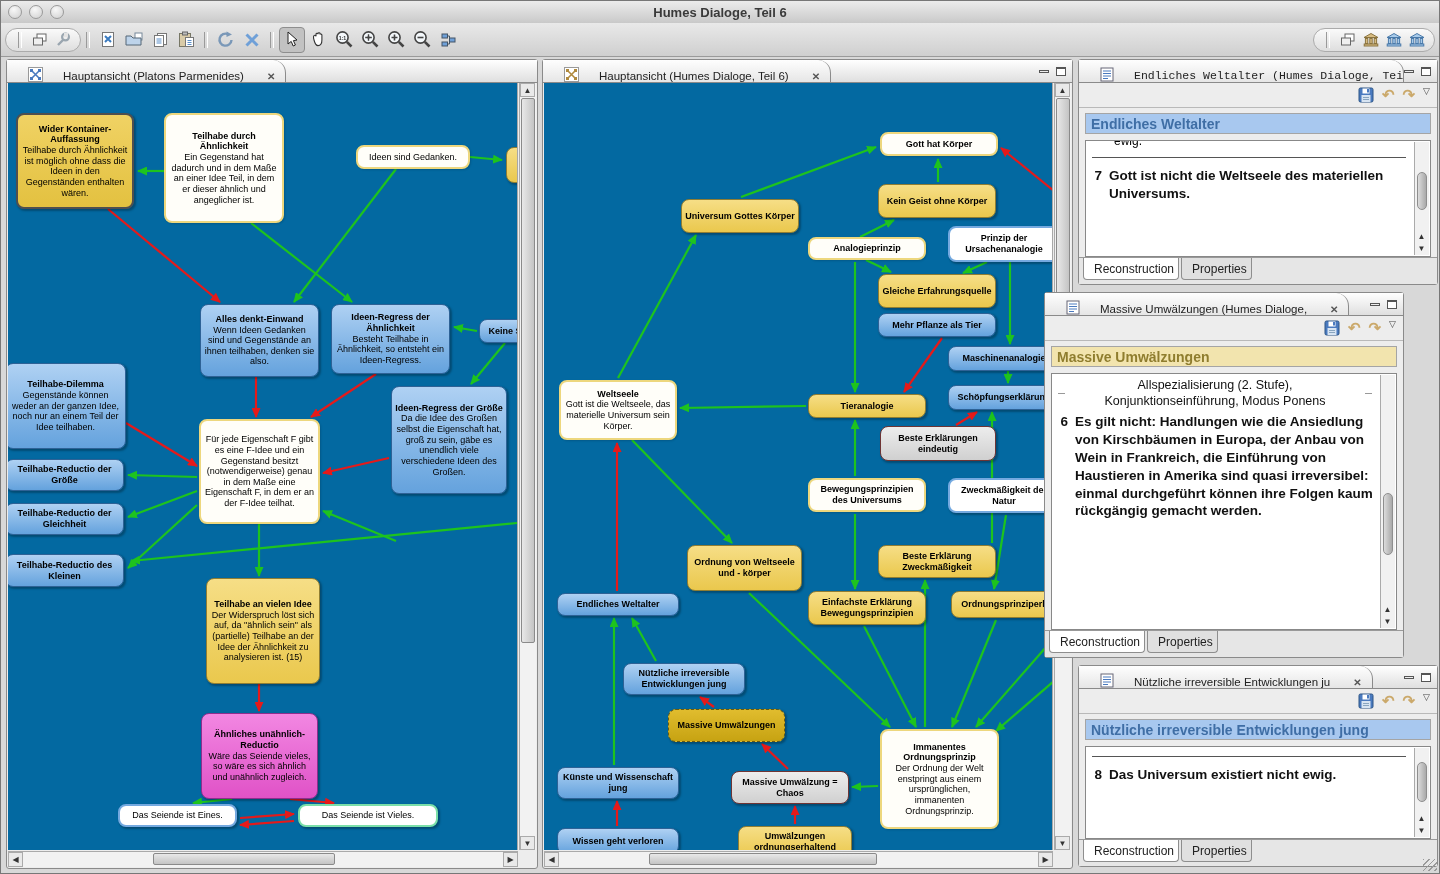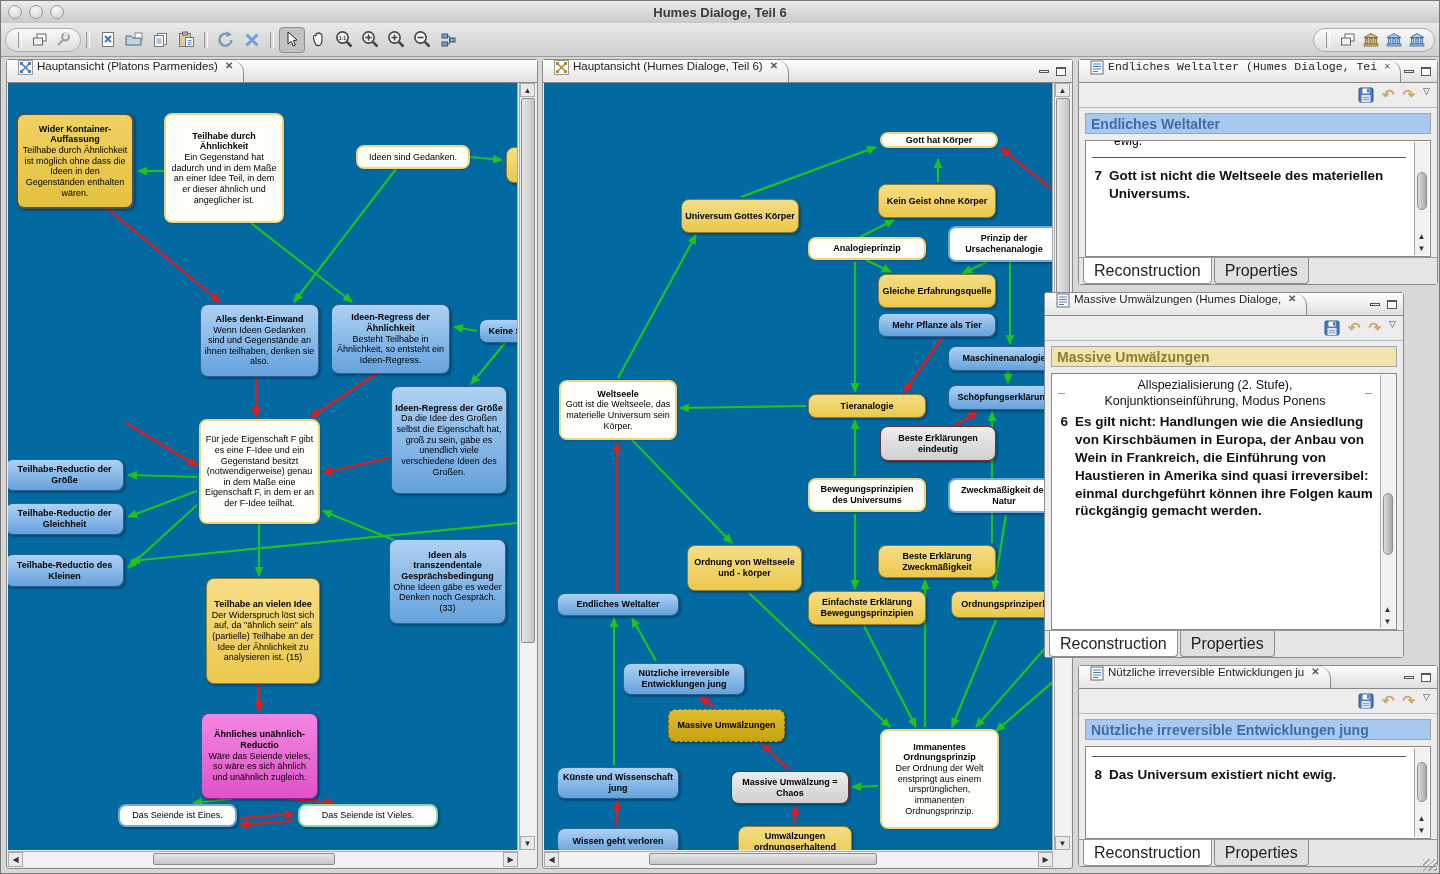--- a/index.html
+++ b/index.html
@@ -13,21 +13,21 @@
   .tgroup{display:flex;align-items:center;gap:3px;border:1px solid #ABABAB;border-radius:13px;background:linear-gradient(#FAFAFA,#DEDEDE);padding:2px 7px;height:24px;box-sizing:border-box;}
   .thandle{width:2px;height:16px;border-left:1px solid #9A9A9A;border-right:1px solid #FFF;margin:0 5px;}
   .tbtn{width:26px;height:26px;display:flex;align-items:center;justify-content:center;border-radius:4px;}
   .tbtn.active{background:#C2C2C2;border:1px solid #8E8E8E;box-sizing:border-box;}
   .tsmall{width:20px;height:20px;display:flex;align-items:center;justify-content:center;}
   .undoredo{font-size:15px;font-weight:bold;color:#CBA96B;line-height:1;}
   #rightgroup{margin-left:auto;}
   
   .view{position:absolute;border:1px solid #8A8A8A;border-radius:3px;background:#EDEDED;box-sizing:border-box;}
   .tabstrip{position:absolute;left:0;top:0;right:0;height:22px;background:linear-gradient(#FFFFFF,#DFDFDF);border-bottom:1px solid #8A8A8A;display:flex;align-items:stretch;}
-  .tab{display:flex;align-items:flex-start;gap:4px;padding:0 10px 0 11px;background:linear-gradient(#FEFEFE,#E6E6E6);border-right:1px solid #8A8A8A;border-radius:2px 13px 0 0;font-size:11.5px;color:#222;white-space:nowrap;overflow:hidden;}
+  .tab{display:flex;align-items:flex-end;gap:20px;padding:0 10px 0 21px;background:linear-gradient(#FEFEFE,#E6E6E6);border-right:1px solid #8A8A8A;border-radius:2px 13px 0 0;font-size:11.5px;color:#222;white-space:nowrap;overflow:hidden;}
   .tabclose{color:#555;font-size:10px;font-weight:bold;margin-left:3px;}
   .winbtns{margin-left:auto;display:flex;align-items:center;gap:7px;padding-right:6px;}
   .wmin{width:10px;height:3px;border:1px solid #555;box-sizing:border-box;}
   .wmax{width:10px;height:9px;border:1px solid #555;border-top:2px solid #555;box-sizing:border-box;background:#fff;}
   
   .canvas{position:absolute;top:23px;left:1px;right:19px;bottom:18px;background:#0369a1;overflow:hidden;border-right:1px solid #A8A8A8;}
   .vsb{position:absolute;top:23px;right:1px;width:17px;bottom:18px;background:#F2F2F2;border-left:1px solid #AAA;box-sizing:border-box;}
   .hsb{position:absolute;left:1px;right:19px;bottom:1px;height:16px;background:#F2F2F2;border-top:1px solid #AAA;box-sizing:border-box;}
   .sbthumb{position:absolute;background:linear-gradient(90deg,#E8E8E8,#C4C4C4);border:1px solid #8A8A8A;border-radius:2px;box-sizing:border-box;}
   .hsb .sbthumb{top:1px;height:12px;background:linear-gradient(#E8E8E8,#C4C4C4);}
@@ -57,21 +57,21 @@
   .rnum{flex:0 0 10px;text-align:right;}
   .rsep{border:none;border-top:1px solid #555;margin:9px 2px;}
   .rclip{font-size:12px;font-weight:normal;margin:-7px 0 0 24px;}
   .rrule{display:flex;align-items:center;gap:5px;margin:4px 2px 2px 2px;}
   .rrule .dash{flex:0 0 7px;height:1px;background:#999;}
   .rrule .rtext{flex:1;text-align:center;font-size:12.5px;color:#111;line-height:1.25;}
   .rsb2{position:absolute;top:1px;right:1px;bottom:1px;width:15px;background:#F1F1F1;border-left:1px solid #AAA;box-sizing:border-box;}
   .pill{position:absolute;left:2px;width:10px;border-radius:6px;background:linear-gradient(90deg,#DCDCDC,#A9A9A9);border:1px solid #8E8E8E;box-sizing:border-box;}
   .rsb2 .sbarrow{width:13px;height:12px;left:0;border:none;background:transparent;}
   .btabs{position:absolute;left:0;right:0;bottom:0;height:26px;background:#E6E6E6;border-top:1px solid #999;display:flex;align-items:flex-start;padding-left:4px;}
-  .btab{font-size:16px;color:#222;padding:4px 10px 3px 10px;border:1px solid #8E8E8E;border-top:none;border-radius:0 0 4px 4px;background:#E0E0E0;margin-right:2px;}
+  .btab{font-size:12px;color:#222;padding:4px 4px 3px 10px;border:1px solid #8E8E8E;border-top:none;border-radius:0 0 4px 4px;background:#E0E0E0;margin-right:2px;}
   .btab.on{background:#FFFFFF;font-weight:normal;}
   .grip{position:absolute;right:2px;bottom:2px;width:14px;height:12px;background:repeating-linear-gradient(135deg,#9A9A9A 0 1px,transparent 1px 4px);}
   svg{display:block;}
 </style>
 </head>
 <body>
 
 <div id="window">
 
   <div id="titlebar">
@@ -290,39 +290,39 @@
           <div class="tt">Alles denkt-Einwand</div>
           <div class="bb">Wenn Ideen Gedanken sind und Gegenstände an ihnen teilhaben, denken sie also.</div>
         </div>
         <div class="nd k-blue" style="left: 323px; top: 221px; width: 119px; height: 70px;">
           <div class="tt">Ideen-Regress der Ähnlichkeit</div>
           <div class="bb">Besteht Teilhabe in Ähnlichkeit, so entsteht ein Ideen-Regress.</div>
         </div>
         <div class="nd k-blue" style="left: 471px; top: 236px; width: 52px; height: 24px;">
           <div class="tt">Keine S</div>
         </div>
+        <div class="nd k-blue" style="left: -3px; top: 280px; width: 121px; height: 86px;">
+          <div class="tt">Teilhabe-Dilemma</div>
+          <div class="bb">Gegenstände können weder an der ganzen Idee, noch nur an einem Teil der Idee teilhaben.</div>
+        </div>
         <div class="nd k-blue" style="left: 383px; top: 303px; width: 116px; height: 108px;">
           <div class="tt">Ideen-Regress der Größe</div>
           <div class="bb">Da die Idee des Großen selbst die Eigenschaft hat, groß zu sein, gäbe es unendlich viele verschiedene Ideen des Großen.</div>
         </div>
         <div class="nd k-claim" style="left: 191px; top: 336px; width: 121px; height: 105px;">
           <div class="bb">Für jede Eigenschaft F gibt es eine F-Idee und ein Gegenstand besitzt (notwendigerweise) genau in dem Maße eine Eigenschaft F, in dem er an der F-Idee teilhat.</div>
         </div>
         <div class="nd k-blue" style="left: -3px; top: 376px; width: 119px; height: 32px;">
           <div class="tt">Teilhabe-Reductio der Größe</div>
         </div>
         <div class="nd k-blue" style="left: -3px; top: 420px; width: 119px; height: 32px;">
           <div class="tt">Teilhabe-Reductio der Gleichheit</div>
         </div>
         <div class="nd k-blue" style="left: -3px; top: 471px; width: 119px; height: 33px;">
           <div class="tt">Teilhabe-Reductio des Kleinen</div>
-        </div>
-        <div class="nd k-blue" style="left: 381px; top: 456px; width: 117px; height: 85px;">
-          <div class="tt">Ideen als transzendentale Gesprächsbedingung</div>
-          <div class="bb">Ohne Ideen gäbe es weder Denken noch Gespräch. (33)</div>
         </div>
         <div class="nd k-gold" style="left: 198px; top: 495px; width: 114px; height: 106px;">
           <div class="tt">Teilhabe an vielen Idee</div>
           <div class="bb">Der Widerspruch löst sich auf, da "ähnlich sein" als (partielle) Teilhabe an der Idee der Ähnlichkeit zu analysieren ist. (15)</div>
         </div>
         <div class="nd k-magenta" style="left: 193px; top: 630px; width: 117px; height: 86px;">
           <div class="tt">Ähnliches unähnlich-Reductio</div>
           <div class="bb">Wäre das Seiende vieles, so wäre es sich ähnlich und unähnlich zugleich.</div>
         </div>
         <div class="nd k-white-blue" style="left: 110px; top: 721px; width: 119px; height: 23px;">
@@ -401,21 +401,21 @@
           <line x1="510" y1="555" x2="432" y2="644" stroke="#1EC31E" stroke-width="2.2" marker-end="url(#Mg)"></line>
           <line x1="510" y1="598" x2="452" y2="648" stroke="#1EC31E" stroke-width="2.2" marker-end="url(#Mg)"></line>
           <line x1="334" y1="703" x2="308" y2="704" stroke="#1EC31E" stroke-width="2.2" marker-end="url(#Mg)"></line>
           <line x1="244" y1="686" x2="218" y2="661" stroke="#E51A1A" stroke-width="2.2" marker-end="url(#Mr)"></line>
           <line x1="170" y1="624" x2="156" y2="614" stroke="#E51A1A" stroke-width="2.2" marker-end="url(#Mr)"></line>
           <line x1="251" y1="741" x2="251" y2="723" stroke="#E51A1A" stroke-width="2.2" marker-end="url(#Mr)"></line>
           <line x1="73" y1="743" x2="73" y2="718" stroke="#E51A1A" stroke-width="2.2" marker-end="url(#Mr)"></line>
           <line x1="70" y1="682" x2="70" y2="535" stroke="#1EC31E" stroke-width="2.2" marker-end="url(#Mg)"></line>
           <line x1="112" y1="578" x2="88" y2="535" stroke="#1EC31E" stroke-width="2.2" marker-end="url(#Mg)"></line>
         </svg>
-        <div class="nd k-claim" style="left: 336px; top: 49px; width: 118px; height: 16px;">
+        <div class="nd k-claim" style="left: 336px; top: 49px; width: 118px; height: 24px;">
           <div class="tt">Gott hat Körper</div>
         </div>
         <div class="nd k-gold" style="left: 334px; top: 101px; width: 118px; height: 34px;">
           <div class="tt">Kein Geist ohne Körper</div>
         </div>
         <div class="nd k-gold" style="left: 137px; top: 116px; width: 118px; height: 34px;">
           <div class="tt">Universum Gottes Körper</div>
         </div>
         <div class="nd k-claim" style="left: 264px; top: 154px; width: 118px; height: 23px;">
           <div class="tt">Analogieprinzip</div>

